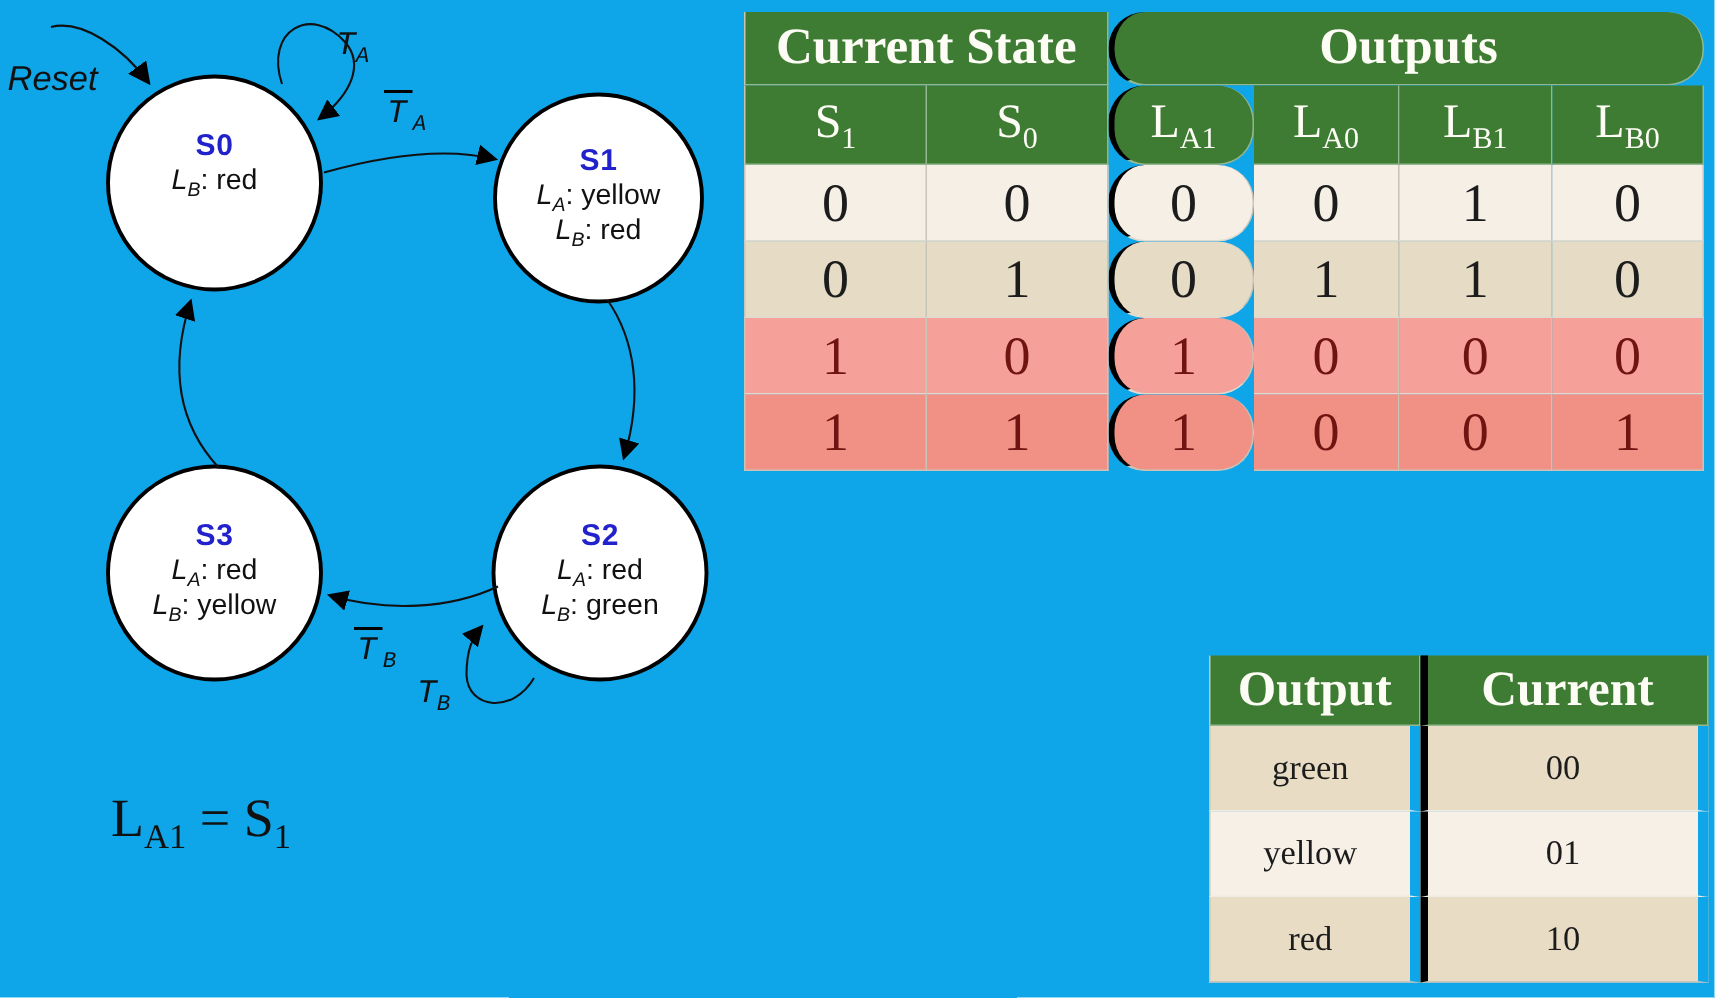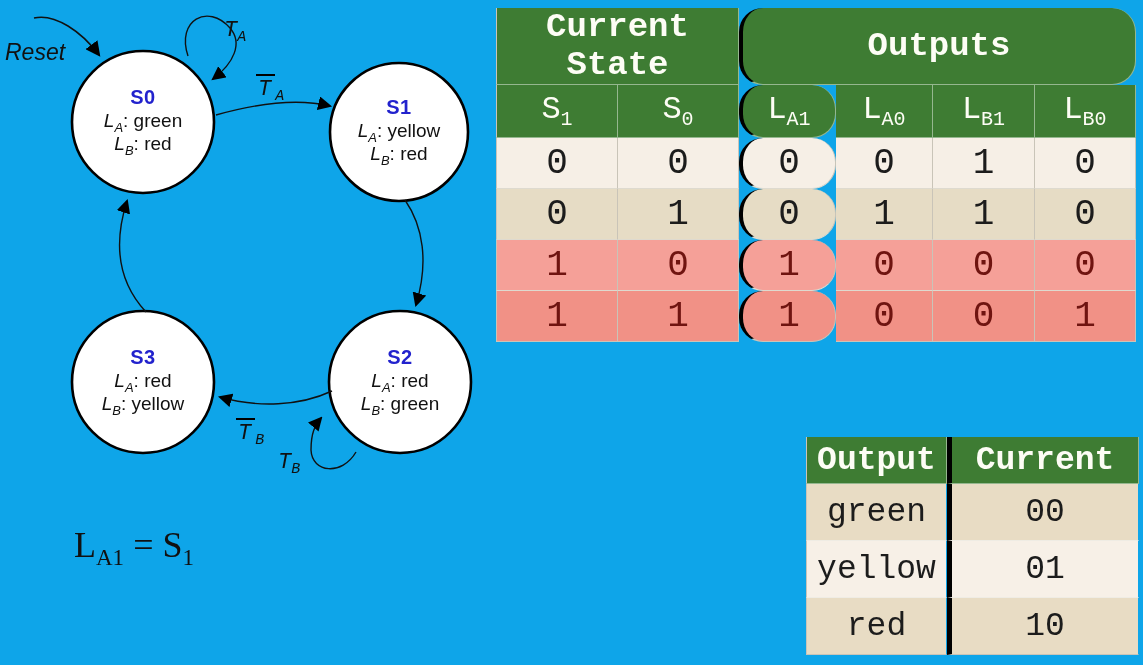--- a/index.html
+++ b/index.html
@@ -48,21 +48,21 @@
   }
   .formula sub { font-size: 23px; }
   .formula .eq { margin: 0 9px; }
 
   
   table {
     border-collapse: separate; border-spacing: 0;
     table-layout: fixed; position: absolute;
     font-family: "Liberation Serif", serif;
   }
-  td, th { text-align: center; vertical-align: middle; overflow: hidden; font-family: Liberation Mono, monospace; }
+  td, th { text-align: center; vertical-align: middle; overflow: hidden; }
 
   
   #state-table { left: 496px; top: 8px; width: 640px; }
   #state-table th {
     background: #3e7c33; color: #fdfdf5; font-weight: bold;
     border-right: 1px solid rgba(255,255,255,.45);
     border-bottom: 1px solid rgba(255,255,255,.45);
   }
   #state-table .gh { font-size: 34px; height: 49px; }
   #state-table .ch { font-size: 32px; font-weight: normal; height: 53px; }
@@ -81,22 +81,22 @@
 
   
   #enc-table { left: 806px; top: 437px; width: 333px; }
   #enc-table th {
     background: #3e7c33; color: #fdfdf5; font-weight: bold;
     font-size: 33px; height: 47px;
     border-right: 1px solid rgba(255,255,255,.45);
     border-bottom: 1px solid rgba(255,255,255,.45);
   }
   #enc-table td {
-    font-size: 33px; height: 57px; color: #1c1c1c;
-    border-right: 1px solid #0ea5e9; border-bottom: 1px solid #efece4;
+    font-size: 23px; height: 57px; color: #1c1c1c;
+    border-right: 7px solid #0ea5e9; border-bottom: 1px solid #efece4;
   }
   #enc-table .c0 { border-left: 1px solid #c9c4b8; }
   #enc-table tr:last-child td { border-bottom: 1px solid #c9c4b8; }
   #enc-table .thick { border-left: 5px solid #000; }
   .erow-tan td { background: #e8dcc4; }
   .erow-cream td { background: #f7f0e7; }
 </style>
 </head>
 <body>
 
@@ -121,33 +121,32 @@
     <path d="M 332 391 C 300 406, 258 408, 220 397" fill="none" stroke="#111" stroke-width="1.4" marker-end="url(#arr)"></path>
     <path d="M 356 452 C 342 476, 312 473, 311 450 C 311 433, 315 425, 321 418" fill="none" stroke="#111" stroke-width="1.4" marker-end="url(#arr)"></path>
     <path d="M 146 312 C 120 284, 112 248, 127 201" fill="none" stroke="#111" stroke-width="1.4" marker-end="url(#arr)"></path>
   </svg>
 
   <div class="reset-label">Reset</div>
 
   <div class="tlabel" style="left:224px; top:18px;">
     <span>T</span><sub>A</sub>
   </div>
-  <div class="tlabel" style="left:256px; top:60px;margin-top:14px;">
+  <div class="tlabel" style="left:256px; top:60px;">
     <span class="ov"><span>T</span></span><sub>A</sub>
   </div>
   <div class="tlabel" style="left:236px; top:418px;">
     <span class="ov"><span>T</span></span><sub>B</sub>
   </div>
   <div class="tlabel" style="left:278px; top:450px;text-align:center;">
     <span>T</span><sub>B</sub>
   </div>
 
   <div class="state-label" style="left:73px; top:85px;">
     <div class="state-name">S0</div>
-    <div><span class="it">L</span><sub>A</sub><span>: green</span></div>
     <div><span class="it">L</span><sub>B</sub><span>: red</span></div>
   </div>
   <div class="state-label" style="left:329px; top:95px;">
     <div class="state-name">S1</div>
     <div><span class="it">L</span><sub>A</sub><span>: yellow</span></div>
     <div><span class="it">L</span><sub>B</sub><span>: red</span></div>
   </div>
   <div class="state-label" style="left:330px; top:345px;">
     <div class="state-name">S2</div>
     <div><span class="it">L</span><sub>A</sub><span>: red</span></div>

